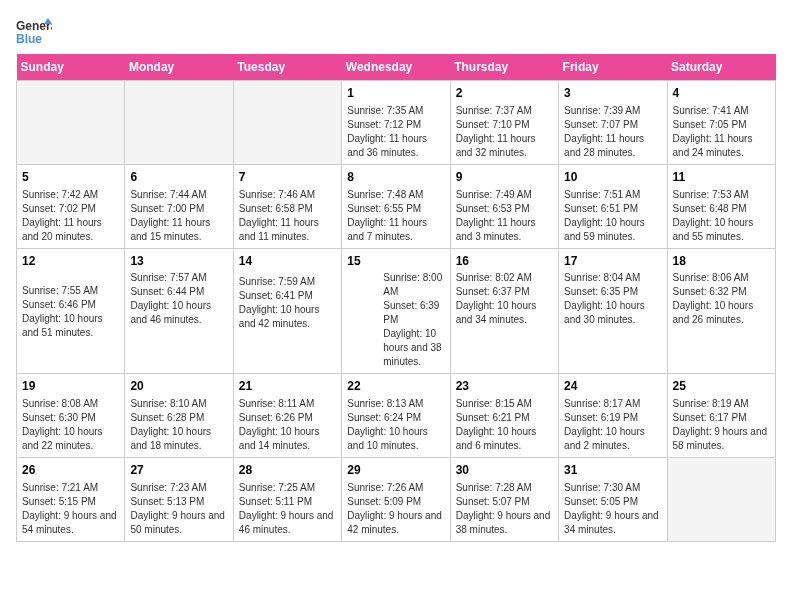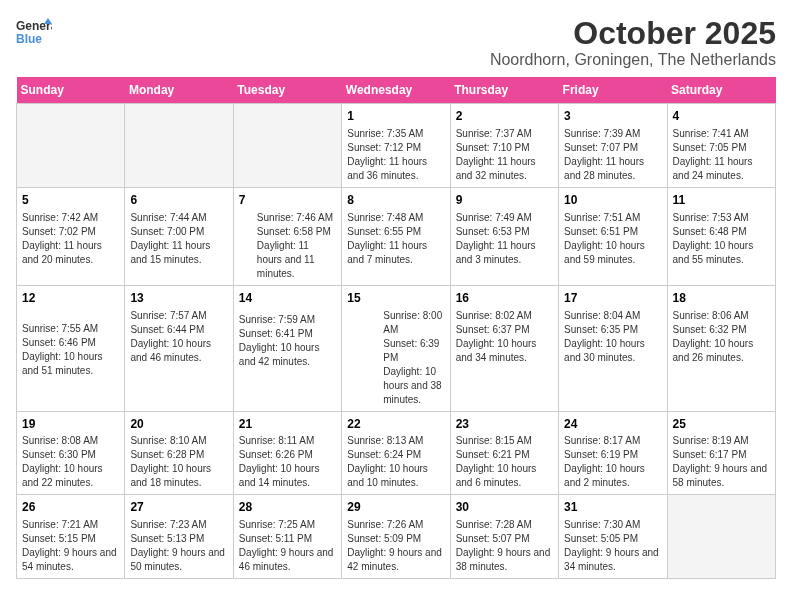--- a/index.html
+++ b/index.html
@@ -81,24 +81,20 @@
 </head>
 <body>
 
 <div class="header-area">
   <div class="logo">
     <svg class="logo-icon" viewBox="0 0 36 30">
       <text x="0" y="14" font-size="12" font-weight="bold" fill="#333">General</text>
       <text x="0" y="27" font-size="12" font-weight="bold" fill="#4a90d9">Blue</text>
       <polygon points="28,8 36,8 32,2" fill="#4a90d9"></polygon>
     </svg>
-  </div>
-  <div class="title-area">
-    <div class="month-title">October 2025</div>
-    <div class="location-title">Noordhorn, Groningen, The Netherlands</div>
   </div>
 </div>
 
 <table class="calendar-table">
   <thead>
     <tr id="weekday-header">
     <th>Sunday</th>
         <th>Monday</th>
         <th>Tuesday</th>
         <th>Wednesday</th>
@@ -145,21 +141,21 @@
 Daylight: 11 hours and 20 minutes.</div>
         </td>
         <td>
           <div class="cell-date">6</div>
           <div class="cell-info" style="white-space: pre-line;">Sunrise: 7:44 AM
 Sunset: 7:00 PM
 Daylight: 11 hours and 15 minutes.</div>
         </td>
         <td>
           <div class="cell-date">7</div>
-          <div class="cell-info" style="white-space: pre-line; margin-left: 18px;">Sunrise: 7:46 AM
+          <div class="cell-info" style="white-space: pre-line;">Sunrise: 7:46 AM
 Sunset: 6:58 PM
 Daylight: 11 hours and 11 minutes.</div>
         </td>
         <td>
           <div class="cell-date">8</div>
           <div class="cell-info" style="white-space: pre-line;">Sunrise: 7:48 AM
 Sunset: 6:55 PM
 Daylight: 11 hours and 7 minutes.</div>
         </td>
         <td>

